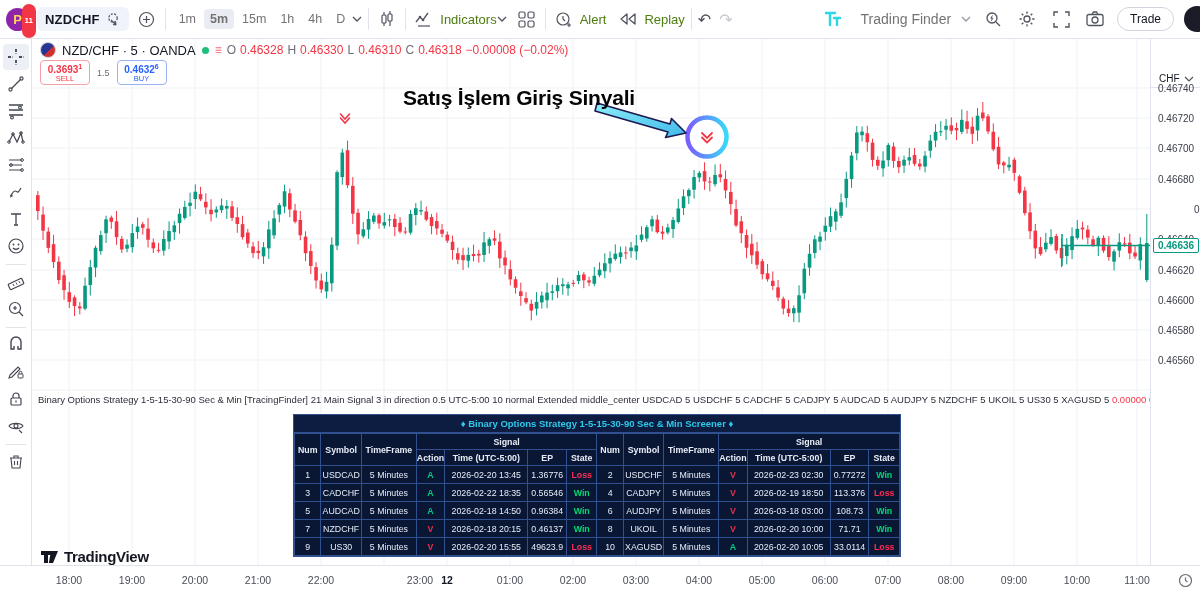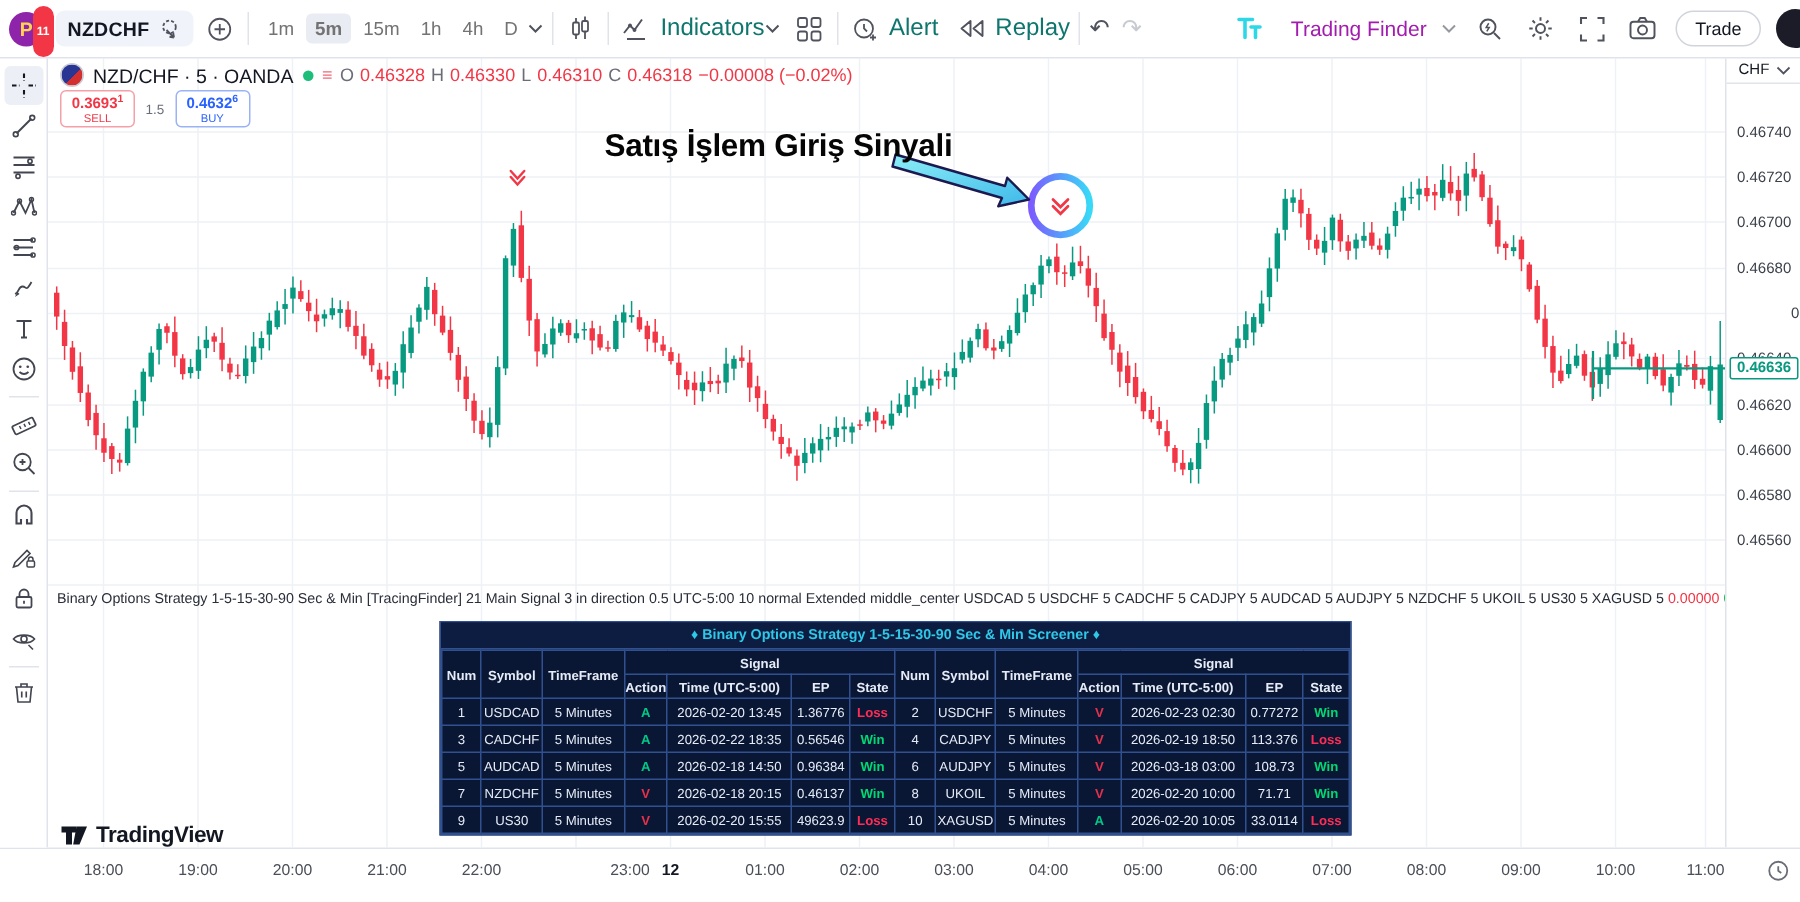--- a/index.html
+++ b/index.html
@@ -9,34 +9,34 @@
   #topbar{position:absolute;left:0;top:0;width:1200px;height:38px;background:#fff;border-bottom:1px solid #e0e3eb;display:flex;align-items:center;z-index:30;}
   .tb-left{display:flex;align-items:center;padding-left:6px;}
   .tb-sep{width:1px;height:22px;background:#e0e3eb;margin:0 6px;}
   .avatar{position:relative;width:23px;height:23px;border-radius:50%;background:#8e24aa;color:#ffd54f;font-weight:bold;font-size:13px;display:flex;align-items:center;justify-content:center;margin-right:8px;}
   .badge{position:absolute;top:-4px;right:-7px;background:#f23645;color:#fff;font-size:8px;font-weight:bold;border-radius:7px;padding:13px 3px;line-height:1;}
   .symbolbox{display:flex;align-items:center;gap:6px;background:#f0f3fa;border-radius:6px;height:24px;padding:0 8px;margin-right:6px;}
   .symbolbox b{font-size:13px;letter-spacing:.2px;}
   .iconbtn{display:flex;align-items:center;justify-content:center;height:24px;min-width:24px;border-radius:4px;color:#50535e;}
   .tf{font-size:12.5px;color:#737373;padding:3px 6px;border-radius:4px;margin:0 1px;}
   .tf.active{background:#e9ecf2;font-weight:bold;}
-  .tb-label{font-size:16px;color:#0f766e;margin-left:4px;}
+  .tb-label{font-size:13px;color:#4d7c0f;margin-left:4px;}
   .chev{width:10px;height:6px;}
   .tb-right{position:absolute;right:4px;top:0;height:38px;display:flex;align-items:center;gap:10px;}
-  .brand{display:flex;align-items:center;gap:18px;color:#a21caf;font-size:14px;}
+  .brand{display:flex;align-items:center;gap:18px;color:#737373;font-size:14px;}
   .tradebtn{border:1px solid #d1d4dc;border-radius:14px;padding:4px 12px;font-size:12px;color:#131722;background:#fff;}
   .darkdot{width:26px;height:26px;border-radius:50%;background:#1c1c28;margin-right:-14px;}
   
   #lefttools{position:absolute;left:0;top:38px;width:32px;height:527px;background:#fff;border-right:1px solid #e0e3eb;display:flex;flex-direction:column;align-items:center;padding-top:6px;box-sizing:border-box;z-index:25;}
   .ltool{width:26px;height:26px;border-radius:4px;display:flex;align-items:center;justify-content:center;margin-bottom:1px;color:#434651;}
   .ltool.active{background:#eceff5;}
   .lsep{width:20px;height:1px;background:#e0e3eb;margin:4px 0;}
   
   #paxis{position:absolute;left:1150px;top:38px;width:50px;height:527px;background:#fff;border-left:1px solid #e0e3eb;z-index:20;font-size:10px;color:#3c404b;}
-  #paxis .cur{height:17px;border-bottom:1px solid #e0e3eb;display:flex;align-items:center;gap:4px;padding-left:8px;font-size:10px;color:#131722;}
+  #paxis .cur{height:17px;border-bottom:1px solid #e0e3eb;display:flex;align-items:center;gap:4px;padding-left:8px;font-size:10px;color:#131722;margin-top:32px;}
   .plabel{position:absolute;left:7px;white-space:nowrap;}
   .pricechip{position:absolute;left:2px;width:44px;text-align:center;border:1px solid #089981;color:#089981;background:#fff;border-radius:2px;font-size:10px;padding:1px 0;font-weight:bold;}
   #taxis{position:absolute;left:0;top:565px;width:1200px;height:36px;background:#fff;border-top:1px solid #e0e3eb;z-index:20;font-size:10.5px;color:#4a4e57;}
   .tlabel{position:absolute;top:8px;width:40px;margin-left:-20px;text-align:center;}
   .tlabel.bold{font-weight:bold;color:#131722;}
   
   #legend{position:absolute;left:40px;top:42px;z-index:15;display:flex;align-items:center;gap:6px;font-size:13px;}
   .flag{width:14px;height:14px;border-radius:50%;background:linear-gradient(135deg,#283593 55%,#d32f2f 55%);border:1px solid #c9ccd4;}
   .lt{font-weight:500;color:#131722;}
   .dotgreen{width:7px;height:7px;border-radius:50%;background:#1dbd7c;}

